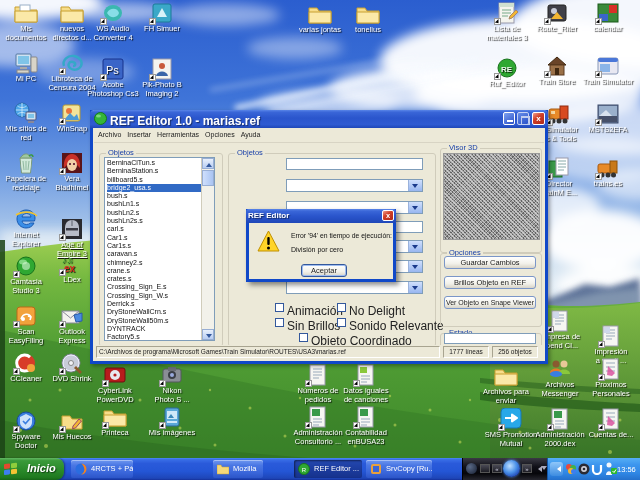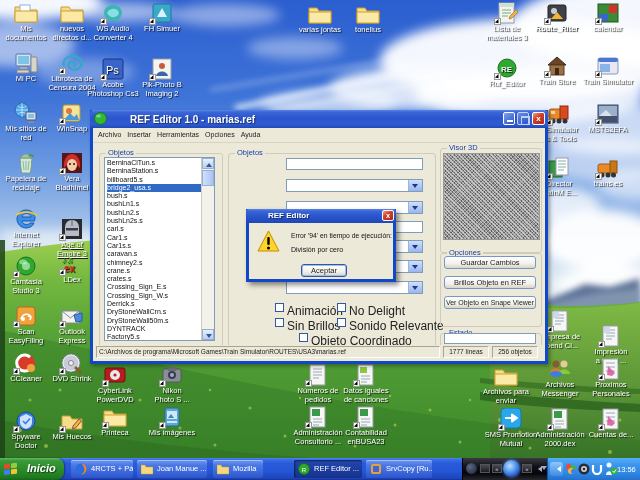--- a/index.html
+++ b/index.html
@@ -256,21 +256,21 @@
           <rect x="4" y="1" width="15" height="20" fill="#f4f4ee" stroke="#99a"></rect>
           <rect x="4" y="1" width="15" height="4" fill="#cfe0d0"></rect>
           <path d="M7,8 H16 M7,11 H16 M7,14 H13" stroke="#7a8"></path>
           <path d="M15,14 L21,8 L23,10 L17,16 L14,17 Z" fill="#f2b632" stroke="#a86"></path>
         </svg><span class="sc"></span></span>Lista de<br>materiales 3</div>
 <div class="ico" style="left:479px;top:57px;width:56px;"><span class="g"><svg width="24" height="22" viewBox="0 0 24 22">
           <circle cx="12" cy="11" r="9" fill="#2fa832" stroke="#17721c"></circle>
           <text x="6" y="14.5" font-size="8" fill="#eef8ee" font-family="Liberation Sans" font-weight="bold">RE</text>
         </svg><span class="sc"></span></span>Ruf_Editor</div>
 
-<div class="ico" style="left:529px;top:2px;width:56px;font-weight:bold;"><span class="g"><svg width="24" height="22" viewBox="0 0 24 22">
+<div class="ico" style="left:529px;top:2px;width:56px;"><span class="g"><svg width="24" height="22" viewBox="0 0 24 22">
           <rect x="3" y="3" width="18" height="16" rx="2" fill="#404048" stroke="#222"></rect>
           <circle cx="9" cy="9" r="3" fill="#c8ccd8"></circle>
           <path d="M6,17 L12,10 L18,17 Z" fill="#f2b632"></path>
         </svg><span class="sc"></span></span>Route_Riter</div>
 <div class="ico" style="left:529px;top:55px;width:56px;"><span class="g"><svg width="24" height="22" viewBox="0 0 24 22">
           <path d="M3,10 L12,2 L21,10 Z" fill="#6a4428" stroke="#40280f"></path>
           <rect x="5" y="10" width="14" height="10" fill="#9a7048" stroke="#5a3a20"></rect>
           <rect x="10" y="13" width="4" height="7" fill="#402810"></rect>
         </svg><span class="sc"></span></span>Train Store</div>
 <div class="ico" style="left:529px;top:103px;width:60px;"><span class="g"><svg width="24" height="22" viewBox="0 0 24 22">
@@ -396,21 +396,21 @@
         </svg><span class="sc"></span></span>Contabilidad<br>enBUSA23</div>
 </div>
 
 <div id="win">
  <div class="tbar">
   <svg class="abs" style="left:4px;top:2px" width="13" height="13" viewBox="0 0 13 13">
         <circle cx="6.5" cy="6.5" r="6" fill="#35b53a"></circle>
         <circle cx="6.5" cy="6.5" r="6" fill="none" stroke="#157a1c" stroke-width="1"></circle>
         <ellipse cx="4.5" cy="4" rx="2.5" ry="1.5" fill="#8fe08f" opacity=".8"></ellipse>
       </svg>
-  <span style="position:absolute;left:20px;top:4px;font-size:10px;text-shadow:1px 1px 1px rgba(0,0,0,.5);margin-left:20px;">REF Editor 1.0 - marias.ref</span>
+  <span style="position:absolute;left:20px;top:4px;font-size:12px;text-shadow:1px 1px 1px rgba(0,0,0,.5);">REF Editor 1.0 - marias.ref</span>
   <div class="tbtn blu" style="right:33px;width:12px;">
         <span style="position:absolute;left:3px;bottom:2px;width:6px;height:2px;background:#fff;"></span>
       </div>
   <div class="tbtn blu" style="right:19px;width:12px;opacity:.7;">
         <span style="position:absolute;left:3px;top:3px;width:7px;height:6px;border:1px solid #fff;border-top-width:2px;"></span>
       </div>
   <div class="tbtn red" style="right:3px;width:13px;font-weight:bold;">x</div>
  </div>
  <div class="abs" style="left:1px;top:18px;right:1px;height:14px;background:#ece9d8;border-bottom:1px solid #d8d4c4;color:#222;font-size:7px;line-height:14px;">
   <span style="margin-left:4px;">Archivo</span><span style="margin-left:6px;">Insertar</span><span style="margin-left:6px;">Herramientas</span><span style="margin-left:6px;">Opciones</span><span style="margin-left:6px;">Ayuda</span>
@@ -482,21 +482,21 @@
 
  <div class="abs" style="left:2px;right:2px;bottom:2px;height:14px;background:#ece9d8;font-size:6.5px;color:#222;">
   <div class="abs" style="left:1px;top:1px;width:344px;height:12px;border:1px solid #a8a490;border-right-color:#fff;border-bottom-color:#fff;box-sizing:border-box;line-height:10px;padding-left:2px;overflow:hidden;white-space:nowrap;">C:\Archivos de programa\Microsoft Games\Train Simulator\ROUTES\USA3\marias.ref</div>
   <div class="abs" style="left:348px;top:1px;width:46px;height:12px;border:1px solid #a8a490;border-right-color:#fff;border-bottom-color:#fff;box-sizing:border-box;line-height:10px;text-align:center;">1777 líneas</div>
   <div class="abs" style="left:397px;top:1px;width:46px;height:12px;border:1px solid #a8a490;border-right-color:#fff;border-bottom-color:#fff;box-sizing:border-box;line-height:10px;text-align:center;">256 objetos</div>
  </div>
 </div>
 
 <div id="dlg" style="position:absolute;left:246px;top:209px;width:150px;height:73px;background:#ece9d8;border:3px solid #1048c8;border-top:none;box-sizing:border-box;box-shadow:3px 3px 5px rgba(0,0,0,.45);">
  <div style="position:absolute;left:-3px;top:0;right:-3px;height:14px;border-radius:3px 3px 0 0;background:linear-gradient(180deg,#5a86e8 0%,#3a66d8 15%,#2a55cc 50%,#1f47b8 100%);color:#fff;font-weight:bold;font-size:8px;line-height:14px;">
-  <span style="margin-left:22px;text-shadow:1px 1px 1px rgba(0,0,0,.5);text-align:center;">REF Editor</span>
+  <span style="margin-left:2px;text-shadow:1px 1px 1px rgba(0,0,0,.5);text-align:center;">REF Editor</span>
   <div class="tbtn red" style="right:2px;top:1px;width:12px;height:11px;line-height:9px;font-size:7.5px;font-weight:bold;">x</div>
  </div>
  <svg class="abs" style="left:8px;top:21px" width="23" height="22" viewBox="0 0 23 22">
   <path d="M11.5,1 L22,21 L1,21 Z" fill="#ffd428" stroke="#c09000" stroke-width="1"></path>
   <rect x="10.3" y="7" width="2.4" height="8" rx="1" fill="#000"></rect>
       <circle cx="11.5" cy="18" r="1.5" fill="#000"></circle>
  </svg>
  <div class="abs" style="left:42px;top:23px;font-size:6.8px;color:#111;white-space:nowrap;">Error '94' en tiempo de ejecución:</div>
  <div class="abs" style="left:42px;top:37px;font-size:7px;color:#111;">División por cero</div>
  <div class="btn" style="left:52px;top:55px;width:46px;height:13px;line-height:12px;border:1px solid #33589c;box-shadow:0 0 0 1px #9ebcf0 inset;">Aceptar</div>
@@ -510,23 +510,20 @@
           <rect x="7" y="2" width="6" height="5" rx="1" fill="#8fce3c"></rect>
           <rect x="0" y="8" width="6" height="5" rx="1" fill="#3d7ef0"></rect>
           <rect x="7" y="8" width="6" height="5" rx="1" fill="#f2c433"></rect>
         </g>
   </svg>
   <span style="position:absolute;left:27px;top:4px;color:#fff;font-weight:bold;font-style:italic;font-size:11px;text-shadow:1px 1px 1px rgba(0,0,0,.5);">Inicio</span>
  </div>
  <div class="tkb" style="left:71px;width:62px;">4RCTS + Pág...<svg class="tico" viewBox="0 0 12 12">
         <circle cx="6" cy="6" r="5.5" fill="#2a6de0"></circle>
         <path d="M6,.5 A5.5,5.5 0 0 1 11.5,6 A5.5,5.5 0 0 1 6,11.5 C9,10 10,7 9,4.5 C8,2 7,1 6,.5Z" fill="#f58220"></path>
-      </svg></div>
- <div class="tkb" style="left:137px;width:70px;">Joan Manue ...<svg class="tico" viewBox="0 0 12 12">
-        <path d="M0,2 L4,2 L5,4 L12,4 L12,11 L0,11 Z" fill="#f5d87a" stroke="#c8a030" stroke-width=".5"></path>
       </svg></div>
  <div class="tkb" style="left:213px;width:50px;">Mozilla<svg class="tico" viewBox="0 0 12 12">
         <path d="M0,2 L4,2 L5,4 L12,4 L12,11 L0,11 Z" fill="#f5d87a" stroke="#c8a030" stroke-width=".5"></path>
       </svg></div>
  <div class="tkb" style="left:294px;width:68px;background:linear-gradient(180deg,#2448b0,#1c3c9e 50%,#16328c);box-shadow:inset 1px 1px 2px rgba(0,0,0,.5);">REF Editor ...<svg class="tico" viewBox="0 0 12 12">
         <circle cx="6" cy="6" r="5.5" fill="#2fa832"></circle>
         <circle cx="6" cy="6" r="5.5" fill="none" stroke="#1a7020" stroke-width="1"></circle>
         <text x="6" y="8.5" font-size="6" fill="#fff" text-anchor="middle" font-family="Liberation Sans">R</text>
       </svg></div>
  <div class="tkb" style="left:366px;width:66px;">SrvCopy [Ru...<svg class="tico" viewBox="0 0 12 12">

